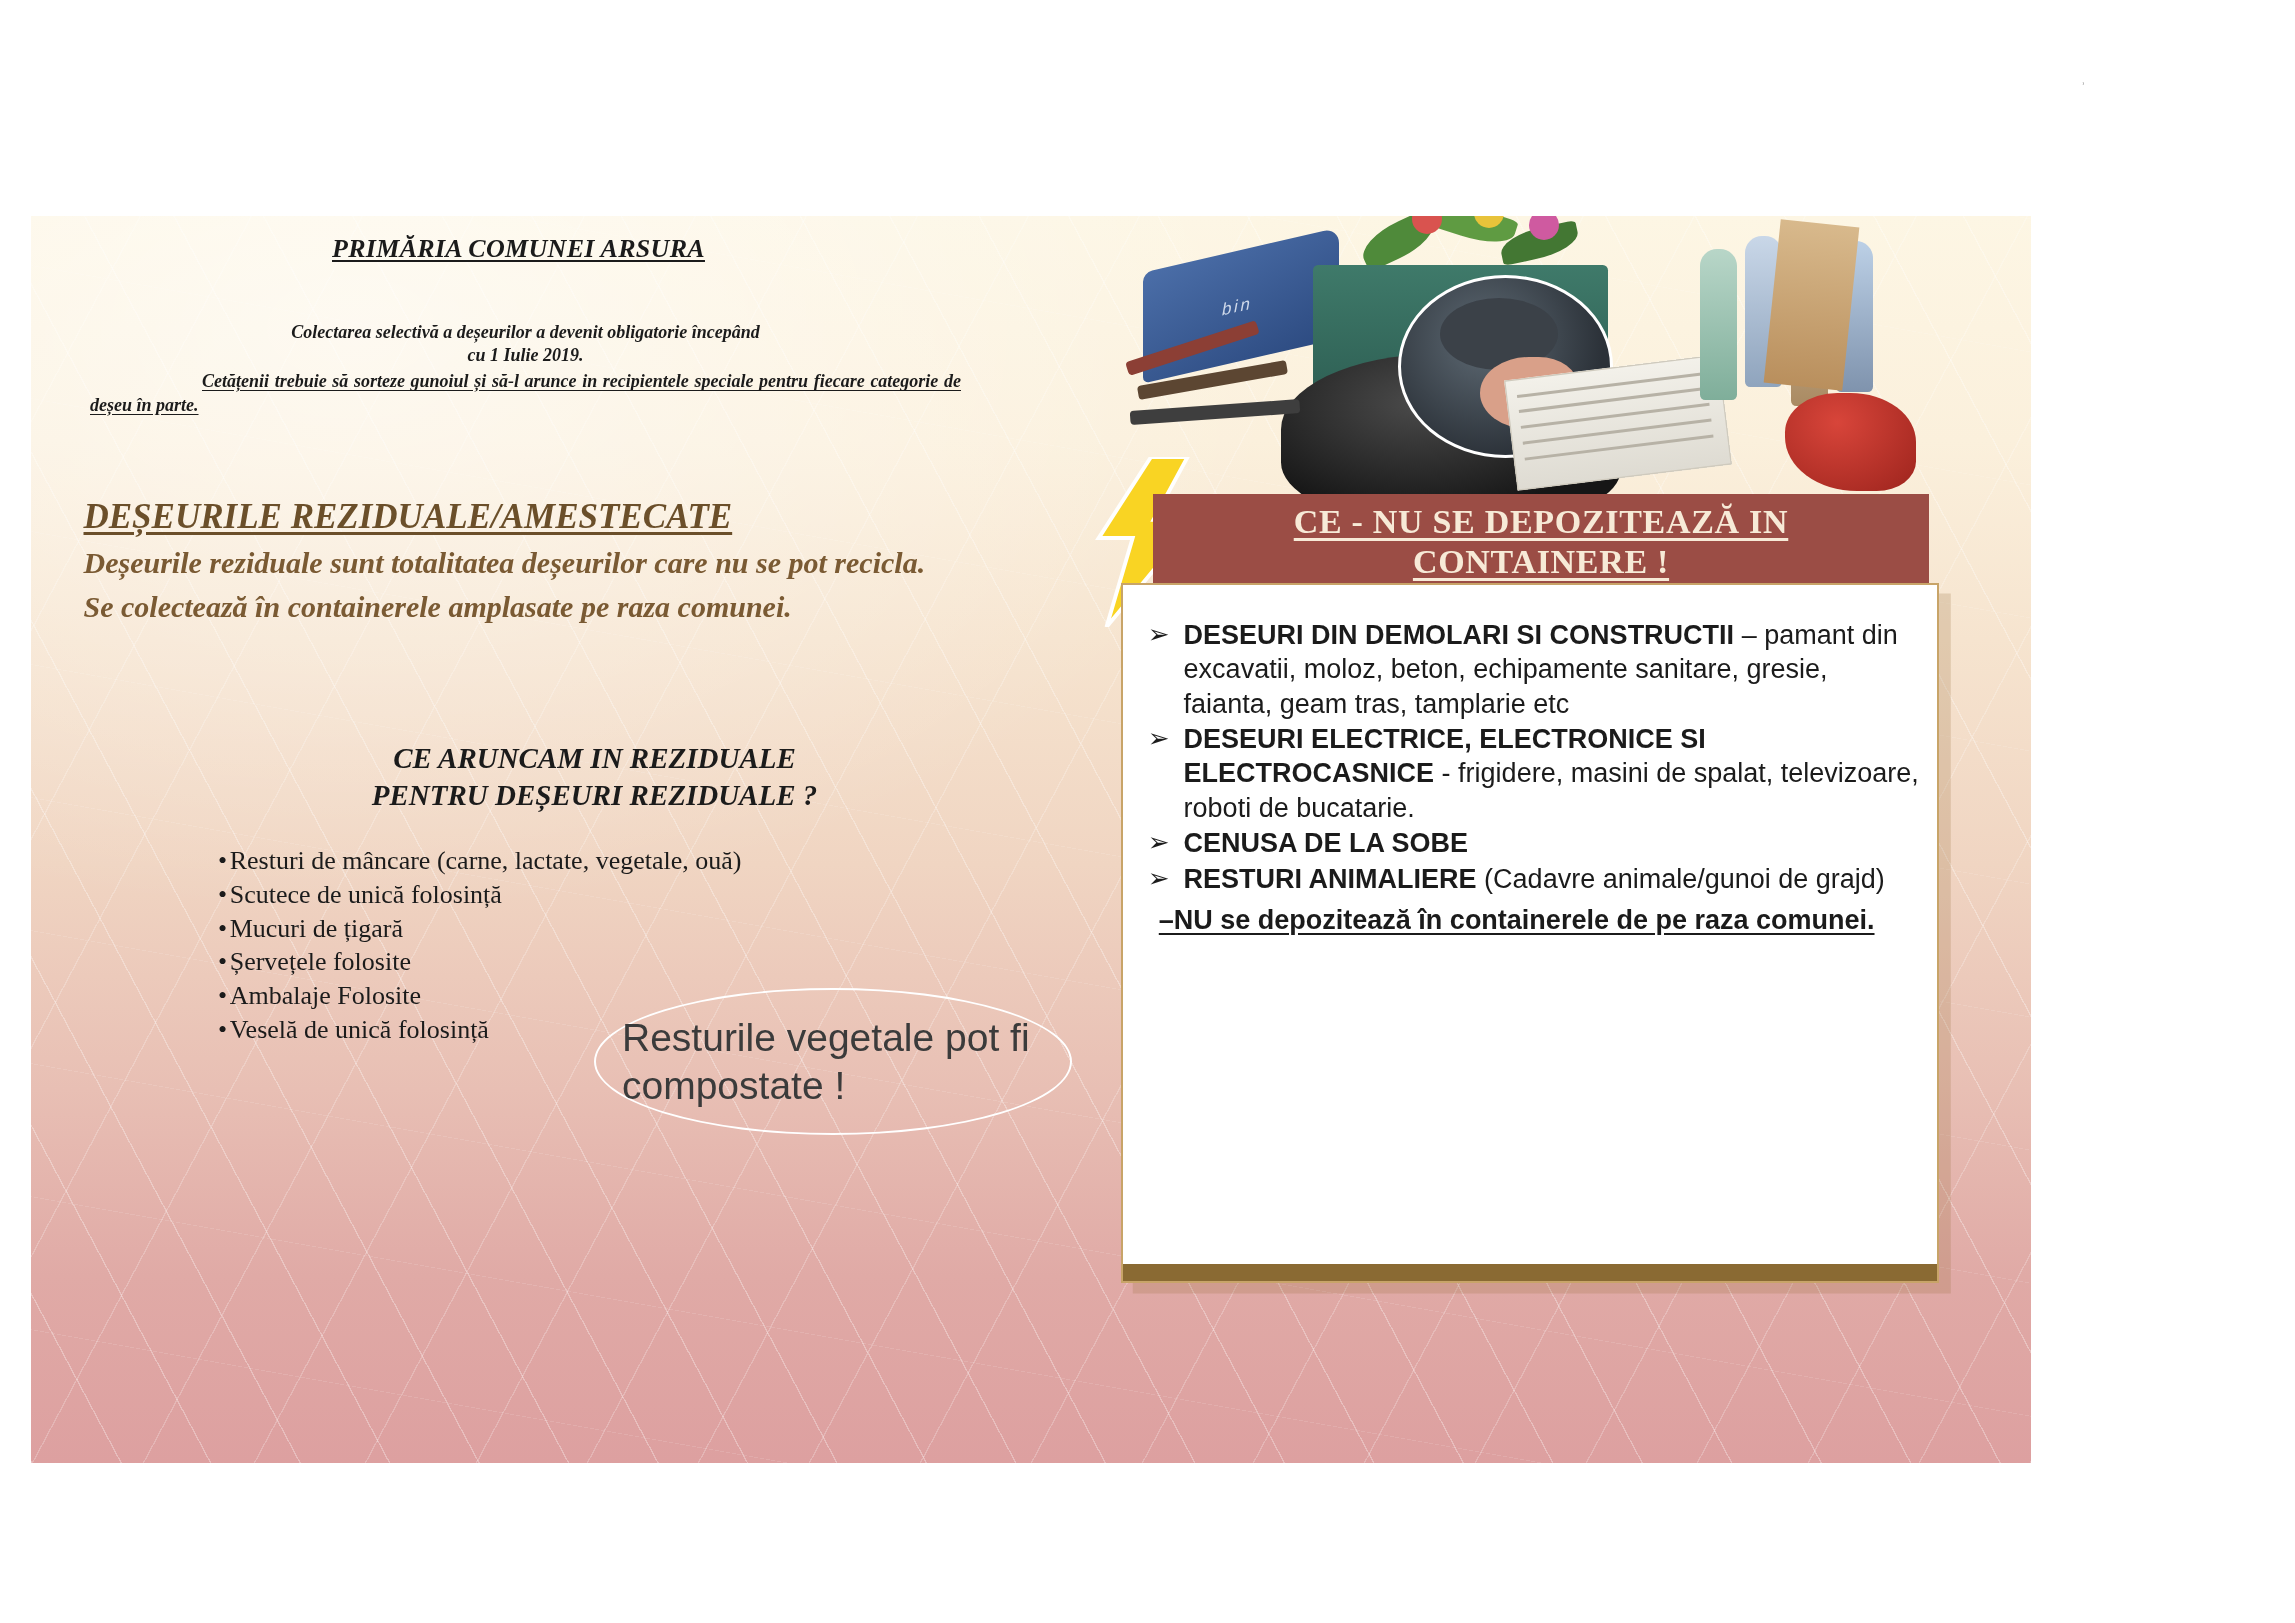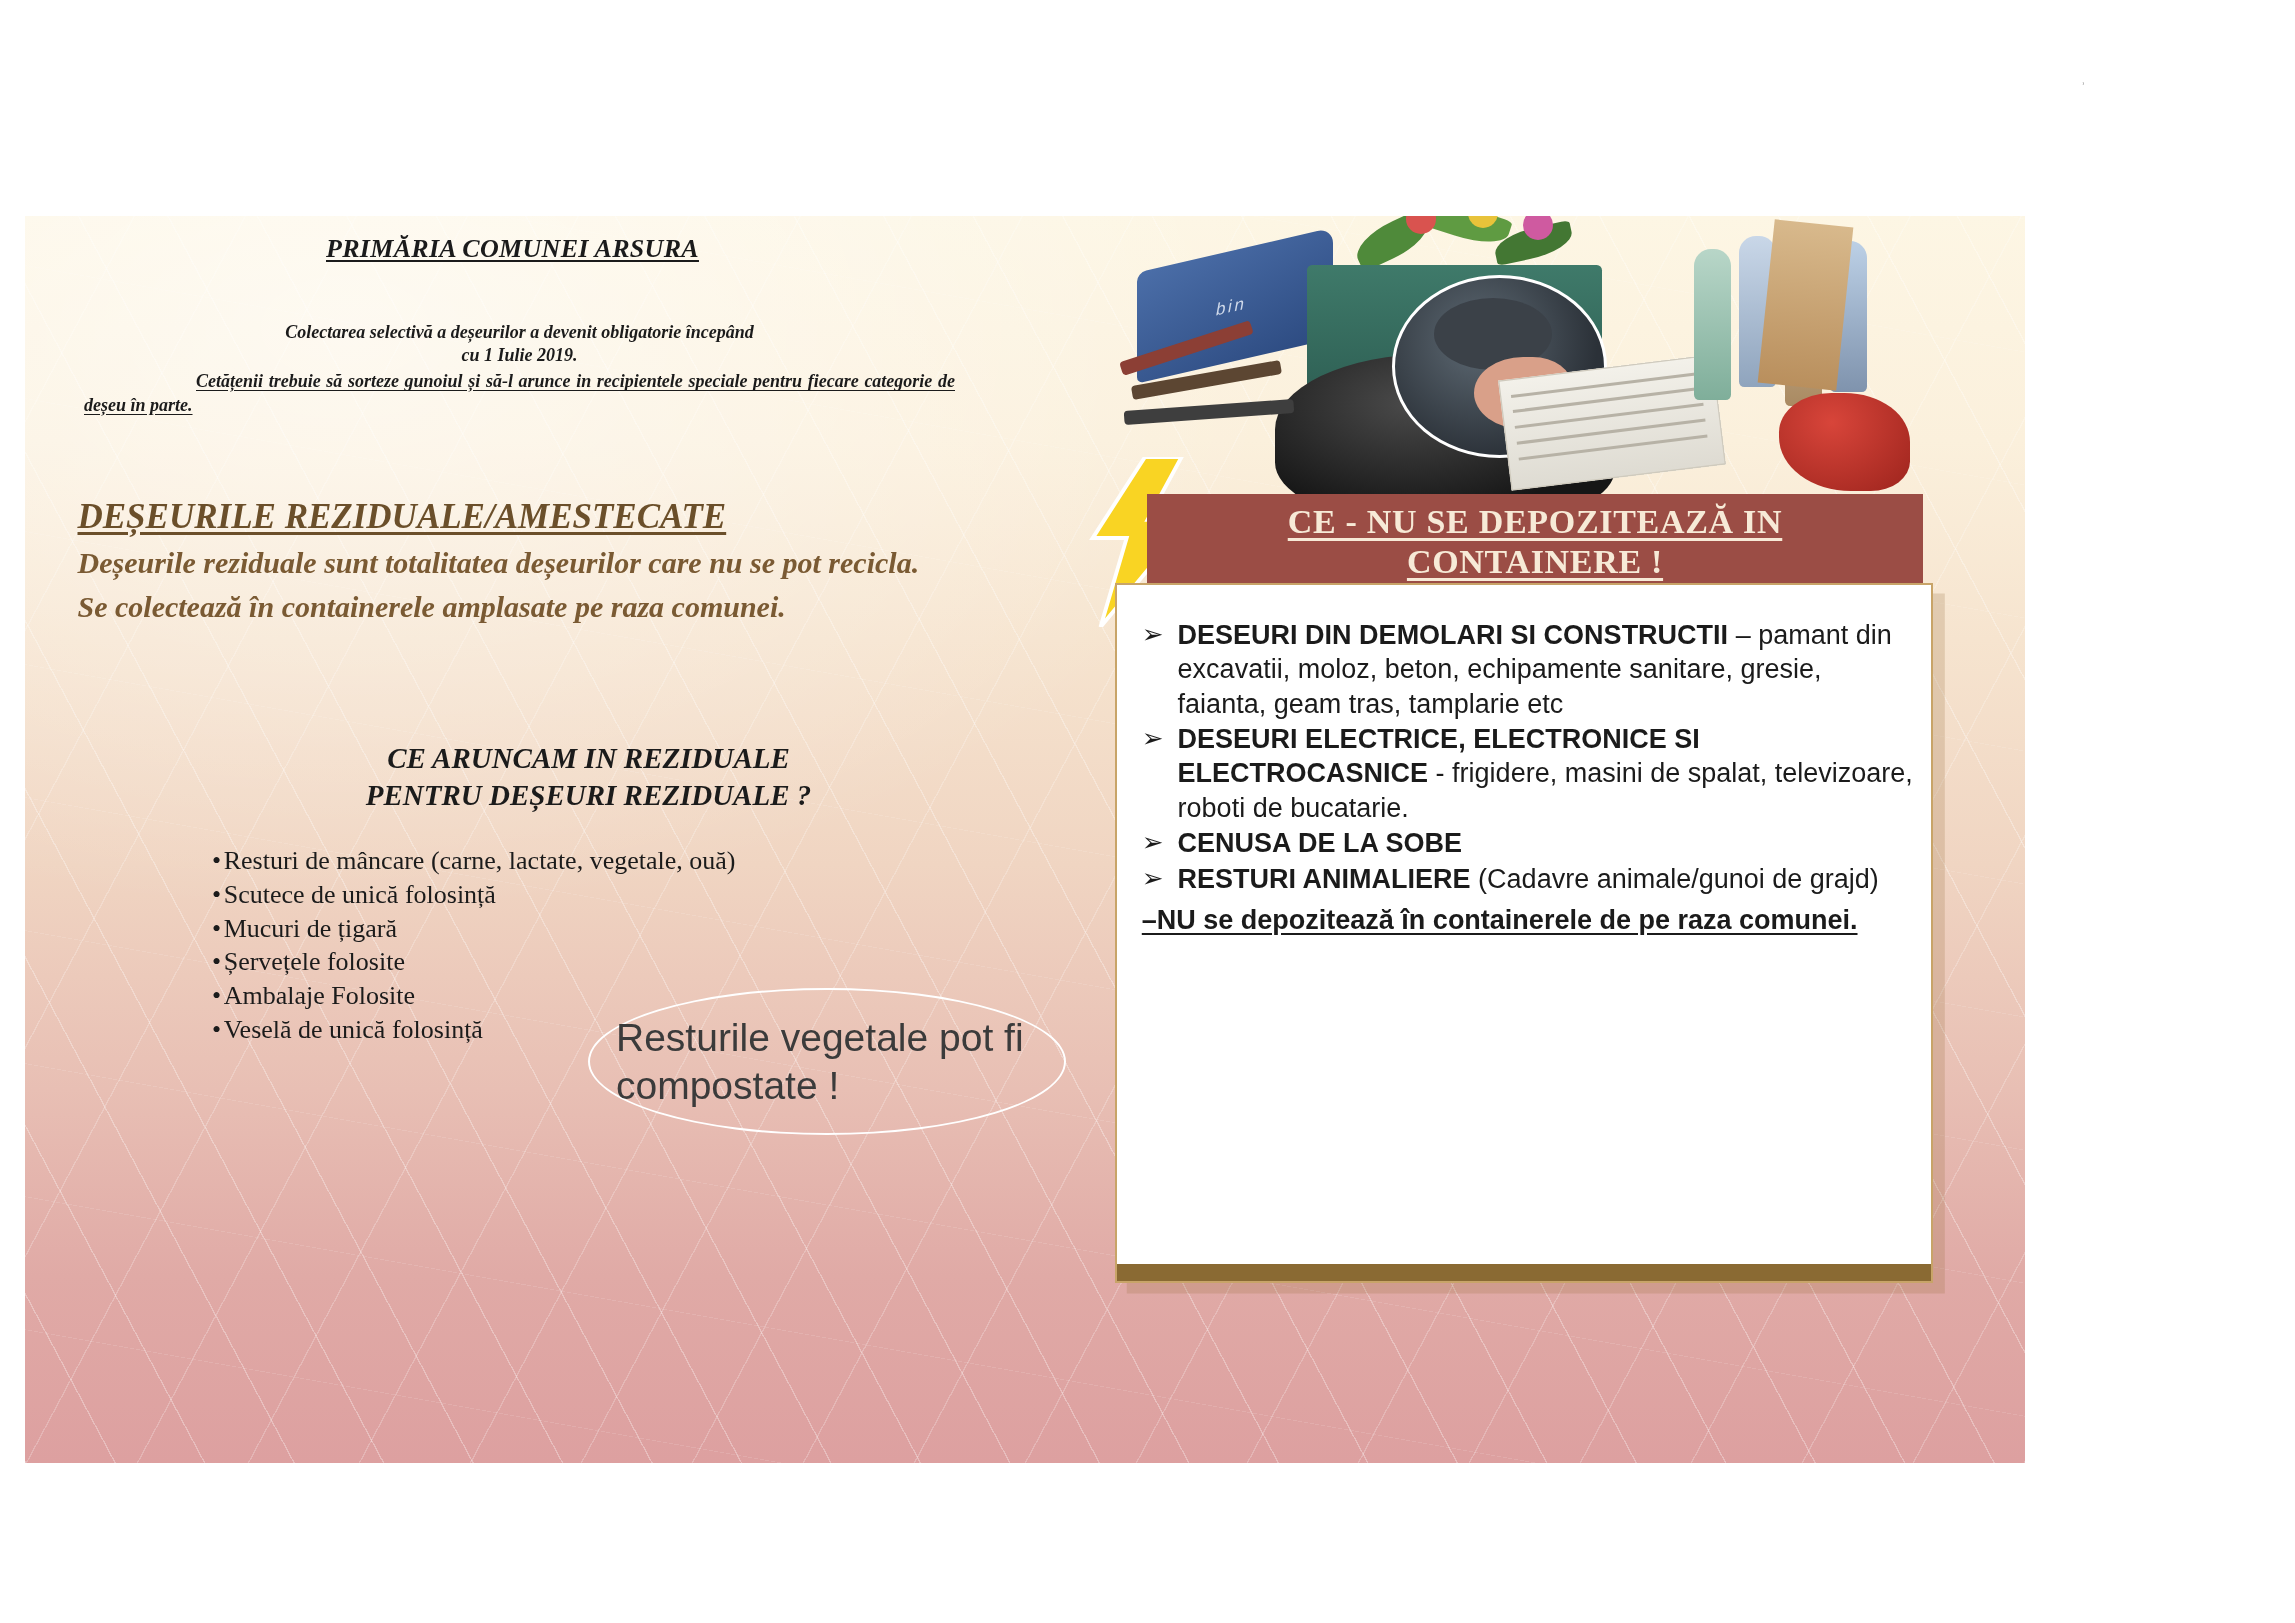--- a/index.html
+++ b/index.html
@@ -11,21 +11,21 @@
     width: 2295px;
     height: 1623px;
     position: relative;
     font-family: "Liberation Serif", serif;
     overflow: hidden;
   }
 
   
   #poster {
     position: absolute;
-    left: 25px;
+    left: 31px;
     top: 216px;
     width: 2000px;
     height: 1247px;
     background:
       linear-gradient(180deg,
         #fdf6e4 0%,
         #fbf0dc 18%,
         #f6e4cf 34%,
         #f0d5c2 52%,
         #e8bfb4 70%,
@@ -343,20 +343,21 @@
     color: #1b1b1b;
   }
   .card strong { font-weight: bold; }
   .card .footnote {
     margin-top: 6.5px;
     padding-left: 5.2px;
     font-weight: bold;
     text-decoration: underline;
     text-underline-offset: 3.9px;
     line-height: 1.28;
+    margin-left: 11px;
   }
   .card .bottombar {
     position: absolute;
     left: 0;
     bottom: 0;
     width: 100%;
     height: 17px;
     background: #8a6a33;
   }
 

